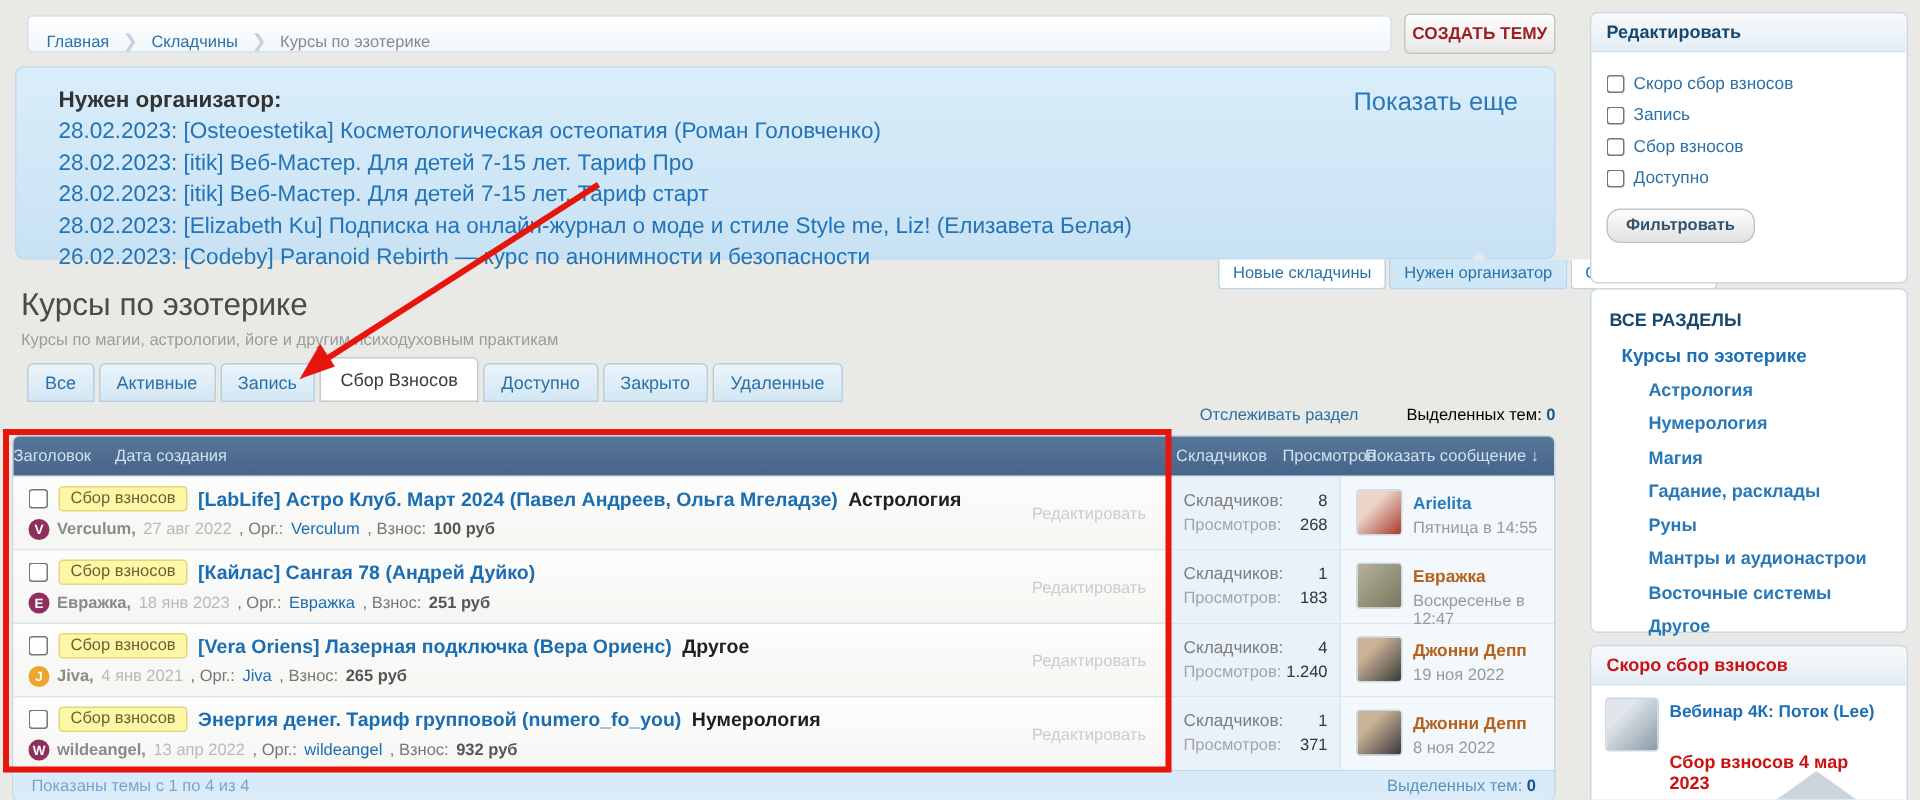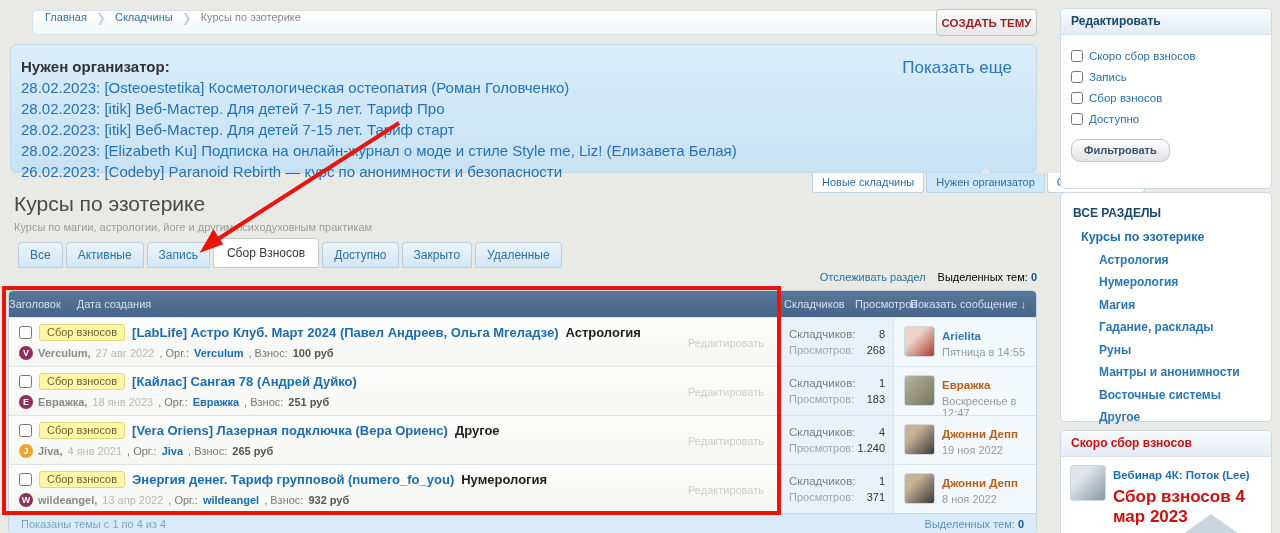--- a/index.html
+++ b/index.html
@@ -2,34 +2,34 @@
 <html><head>
 <meta charset="utf-8">
 <style>
   *{box-sizing:border-box;margin:0;padding:0}
   body{margin:0;background:#e9e9e6}
   a{text-decoration:none}
   .screen{position:relative;width:1280px;height:533px;background:#e9e9e6;
     font-family:"Liberation Sans",sans-serif;overflow:hidden}
 
   
-  .crumbs{position:absolute;left:32px;top:10px;width:910px;height:25px;
+  .crumbs{position:absolute;left:18px;top:10px;width:910px;height:25px;
     background:linear-gradient(#ffffff,#f1f7fb);border:1px solid #d8e2ea;border-radius:4px;
-    display:flex;align-items:flex-start;padding:0 12px;font-size:11px;gap:9px}
+    display:flex;align-items:flex-end;padding:0 12px;font-size:11px;gap:9px}
   .crumb-link{color:#2a71a8;cursor:pointer}
   .crumb-current{color:#8a8a8a}
   .crumb-sep{color:#c4d2dd;font-size:12px}
   .create-btn{position:absolute;left:936px;top:9px;width:101px;height:27px;cursor:pointer;
     background:linear-gradient(#fdfdfd,#e7e7e7);border:1px solid #c6c6c6;border-radius:4px;
     color:#9c1f1f;font-weight:bold;font-size:11.5px;display:flex;align-items:center;justify-content:center}
 
   
   .notice{position:absolute;left:10px;top:44px;width:1027px;height:129px;
     background:linear-gradient(#daedfa,#c8e2f4);border:1px solid #c0daee;border-radius:6px;
-    padding:11px 10px;color:#2273b8}
+    padding:11px 28px;color:#2273b8}
   .notice-title{font-size:15px;font-weight:bold;color:#333;line-height:21px}
   .notice-line{display:block;font-size:15px;line-height:21px;color:#2273b8;cursor:pointer;
     white-space:nowrap;overflow:hidden}
   .show-more{position:absolute;right:24px;top:13px;font-size:17px;color:#2a77bb;cursor:pointer}
   .notice-tabs{position:absolute;left:812px;top:173px;display:flex;gap:2px;font-size:11px}
   .ntab{padding:3px 9px 4px;background:#fff;border:1px solid #bcd4e4;border-top:none;
     color:#2a71a8;border-radius:0 0 3px 3px;cursor:pointer;position:relative}
   .ntab.active{background:#cfe7f7}
   .ntab .notch{position:absolute;top:-5px;left:50%;margin-left:-5px;width:0;height:0;
     border-left:5px solid transparent;border-right:5px solid transparent;border-bottom:5px solid #e9e9e6}
@@ -37,21 +37,21 @@
   
   .page-title{position:absolute;left:14px;top:192px;font-size:21px;color:#4a4a4a}
   .page-sub{position:absolute;left:14px;top:221px;font-size:11px;color:#9c9c9c}
 
   
   .tabs{position:absolute;left:18px;top:238px;display:flex;align-items:flex-end}
   .tab{padding:5px 11px;font-size:12px;color:#2a71a8;cursor:pointer;margin-right:3px;
     background:linear-gradient(#eaf4fb,#d3e7f4);border:1px solid #b7cfdf;border-radius:4px 4px 0 0}
   .tab.active{background:#fff;color:#3a3a3a;border-color:#c9c9c9;padding:7px 13px}
 
-  .toolbar{position:absolute;right:243px;top:271px;font-size:11px;display:flex;gap:12px}
+  .toolbar{position:absolute;right:243px;top:271px;font-size:11px;display:flex;gap:32px}
   .toolbar a{color:#2a71a8;cursor:pointer}
   .sel-count{color:#16558e;font-weight:bold}
 
   
   .table{position:absolute;left:8px;top:290px;width:1029px;background:#fff;
     border:1px solid #c8d6e2;border-radius:5px}
   .thead{height:26px;background:linear-gradient(#577899,#47648a);border-radius:4px 4px 0 0;
     display:flex;align-items:center;font-size:11px;color:#cfe0f1;position:relative}
   .th-link{cursor:pointer;color:#cfe0f1}
   .th-title{}.th-date{margin-left:16px}
@@ -64,21 +64,21 @@
   .badge{background:#fdf7a6;border:1px solid #e3d77a;border-radius:3px;padding:1px 7px 2px;
     font-size:11px;color:#6b6233;white-space:nowrap}
   .row-title{font-size:13px;font-weight:bold;color:#1b6db2;cursor:pointer;white-space:nowrap}
   .row-cat{font-size:13px;font-weight:bold;color:#1f1f1f;white-space:nowrap}
   .row-l2{display:flex;align-items:center;gap:5px;margin-top:5px;font-size:11px;color:#777}
   .mc{width:14px;height:14px;border-radius:50%;color:#fff;font-size:9px;font-weight:bold;
     display:flex;align-items:center;justify-content:center;flex:none}
   .mc-maroon{background:#8e2f5e}.mc-orange{background:#efa42d}
   .starter{font-weight:bold;color:#8a8a8a;cursor:pointer}
   .meta-date{color:#b9b9b9}
-  .org{font-weight:bold;color:#1b6db2;cursor:pointer}
+  .org{font-weight:normal;color:#1b6db2;cursor:pointer}
   .fee{font-weight:bold;color:#555}
   .edit-link{position:absolute;right:16px;top:19px;color:#ccc;font-size:11px;cursor:pointer}
   .cell-stats{width:113px;background:#e9f1f9;border-left:1px solid #d9e5ee;padding:8px 8px 0;font-size:11px}
   .stat-line{display:flex;justify-content:space-between;line-height:16px}
   .stat-label1{color:#7d7d7d;font-size:11.5px}.stat-label2{color:#a5a5a5}
   .stat-val{color:#333}
   .cell-last{flex:1;background:#f3f8fc;border-left:1px solid #d9e5ee;padding:8px 0 0 10px;display:flex;gap:7px}
   .lav{width:31px;height:31px;border:1px solid #ccd9e3;border-radius:3px;flex:none;cursor:pointer}
   .av-ariel{background:linear-gradient(135deg,#ecd4c9 35%,#a93a2c)}
   .av-evr{background:linear-gradient(135deg,#b8b29a,#75785f)}
@@ -105,21 +105,21 @@
     font-weight:bold;font-size:11px;cursor:pointer}
   .sections-body{padding:13px 12px}
   .all-title{font-weight:bold;font-size:12px;color:#16486e}
   .root-link{display:block;font-weight:bold;font-size:12.5px;color:#1d6fb5;margin:10px 0 2px 8px;cursor:pointer}
   .sec-item{display:block;font-weight:bold;font-size:12px;color:#2878b8;margin:8.5px 0 0 26px;cursor:pointer}
   .up-item{display:flex;gap:7px;padding:8px 9px 2px}
   .uav{width:36px;height:36px;border:1px solid #ccd9e4;border-radius:3px;flex:none;cursor:pointer}
   .av-cat{background:linear-gradient(135deg,#dfe5ea 30%,#8a9aa6)}
   .av-joker{background:linear-gradient(135deg,#ffffff 25%,#3f8f3f 70%,#6a2e2e)}
   .up-title{font-size:11.5px;font-weight:bold;color:#1d6fb5;line-height:14px;cursor:pointer}
-  .up-note{font-size:17px;font-weight:bold;color:#cc1111;margin-top:4px}
+  .up-note{font-size:12px;font-weight:bold;color:#cc1111;margin-top:18px}
 
   
   .ann-rect{position:absolute;left:2px;top:286px;width:779px;height:229px;
     border:4px solid #e8150d;z-index:50;pointer-events:none}
   .ann-arrow{position:absolute;left:0;top:0;width:1280px;height:533px;z-index:51;pointer-events:none}
   .totop{position:absolute;left:1183px;top:514px;width:0;height:0;z-index:60;cursor:pointer;
     border-left:28px solid transparent;border-right:28px solid transparent;border-bottom:20px solid #ccd5dc}
 </style>
 </head>
 <body>
@@ -369,21 +369,21 @@
 
   <div class="panel" style="top:192px;height:230px">
     <div class="sections-body">
       <div class="all-title">ВСЕ РАЗДЕЛЫ</div>
       <a class="root-link">Курсы по эзотерике</a>
       <a class="sec-item">Астрология</a>
       <a class="sec-item">Нумерология</a>
       <a class="sec-item">Магия</a>
       <a class="sec-item">Гадание, расклады</a>
       <a class="sec-item">Руны</a>
-      <a class="sec-item">Мантры и анонимности</a>
+      <a class="sec-item">Мантры и аудионастрои</a>
       <a class="sec-item">Восточные системы</a>
       <a class="sec-item">Другое</a>
     </div>
   </div>
 
   <div class="panel" style="top:430px;height:120px">
     <div class="panel-h red">Скоро сбор взносов</div>
     <div class="up-item">
       <div class="uav av-cat"></div>
       <div>

